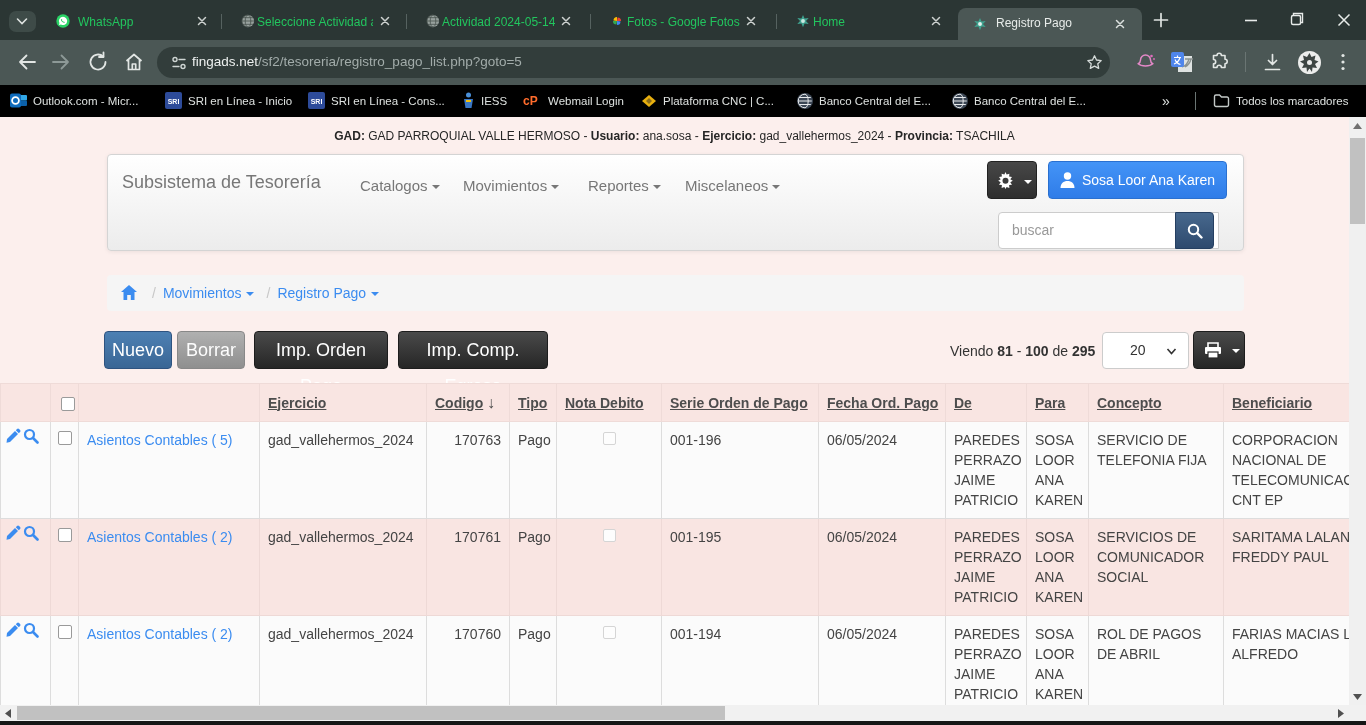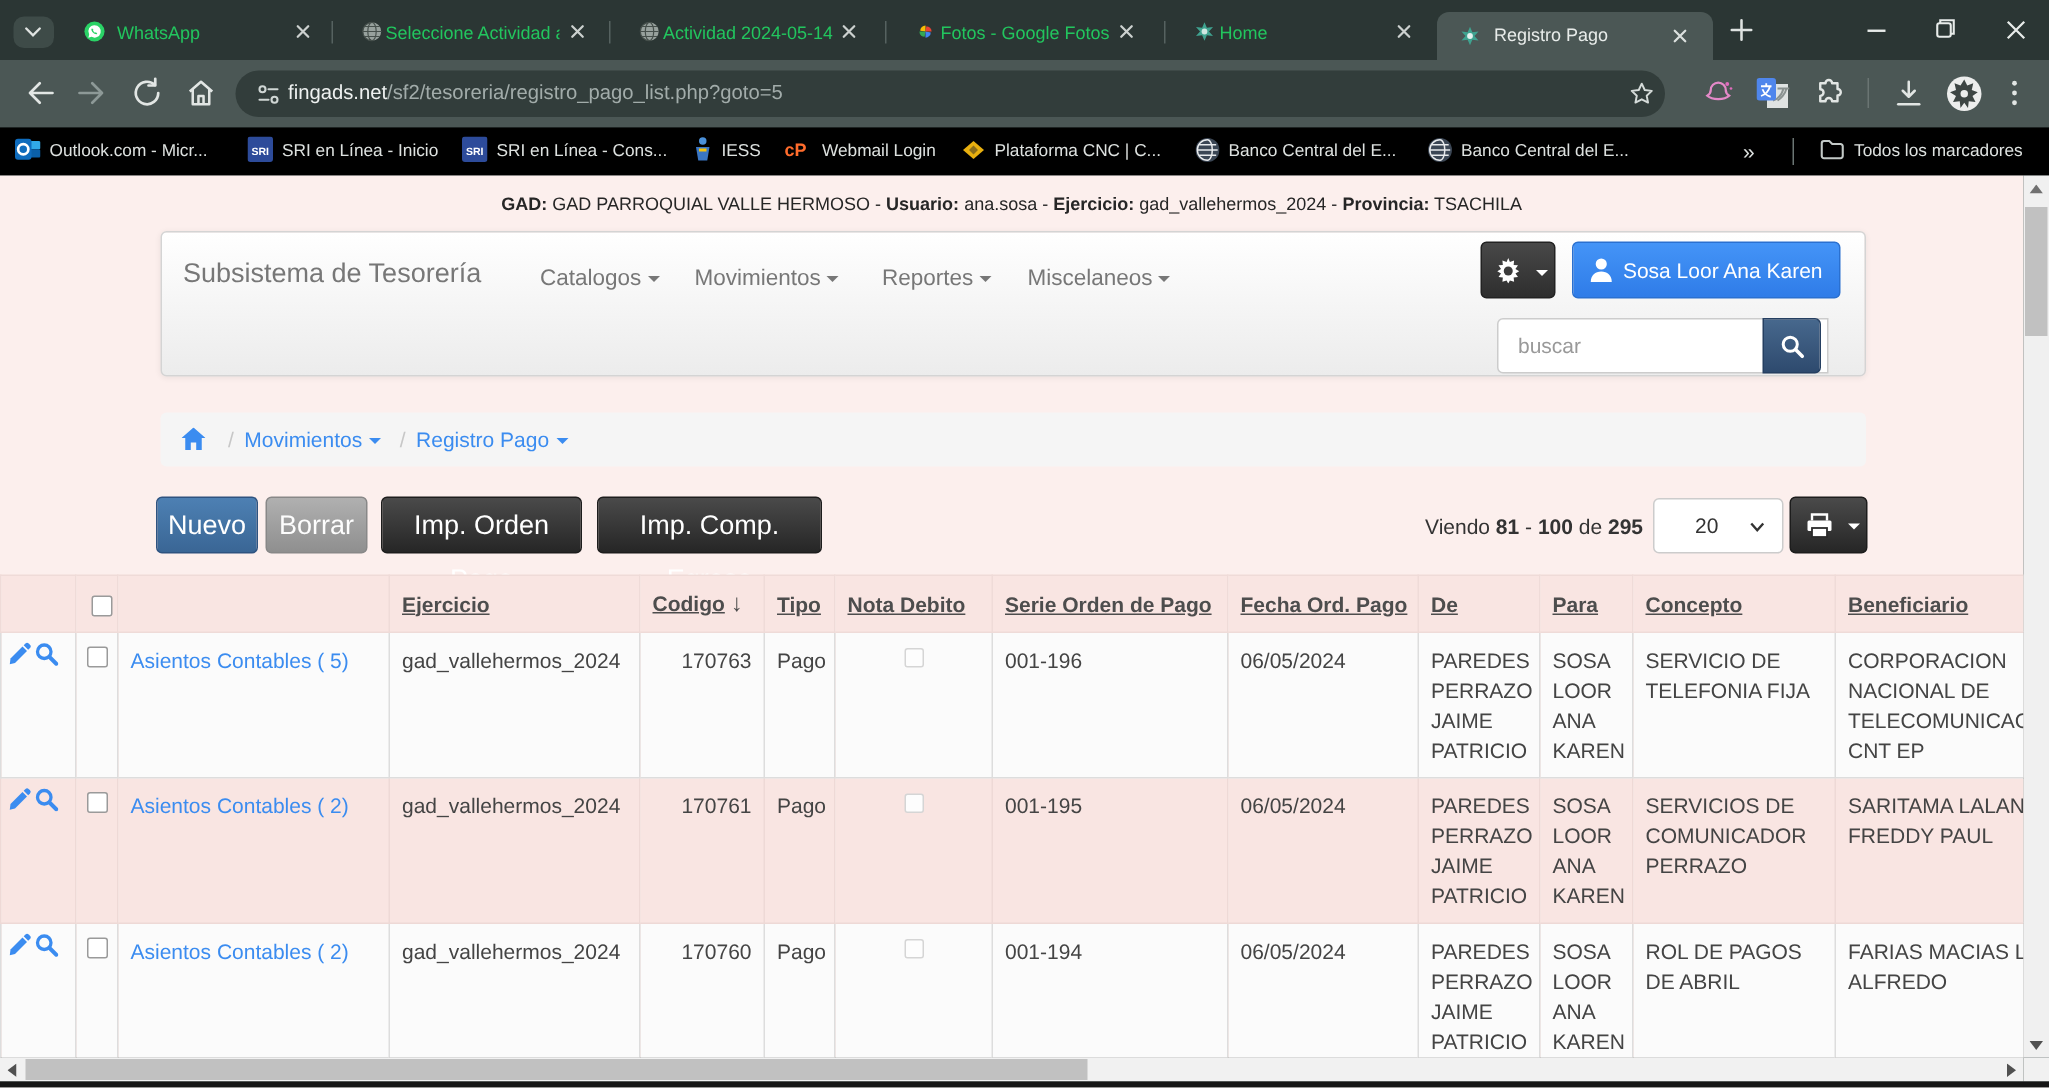--- a/index.html
+++ b/index.html
@@ -388,21 +388,21 @@
         <td style="text-align:center;padding:8px 2px;"><span class="cb"></span></td>
         <td><span class="link">Asientos Contables ( 2)</span></td>
         <td>gad_vallehermos_2024</td>
         <td class="r">170761</td>
         <td>Pago</td>
         <td style="text-align:center;"><span class="cb2"></span></td>
         <td>001-195</td>
         <td>06/05/2024</td>
         <td>PAREDES PERRAZO JAIME PATRICIO</td>
         <td>SOSA LOOR ANA KAREN</td>
-        <td>SERVICIOS DE COMUNICADOR PERRAZO</td>
+        <td>SERVICIOS DE COMUNICADOR SOCIAL</td>
         <td>SARITAMA LALANGUI FREDDY PAUL</td>
       </tr>
       <tr class="odd" style="height:97px;">
         <td style="padding:6px 4px;"><svg width="16" height="16" viewBox="0 0 16 16" style="margin-right:2px;">
                 <path d="M2 11 L10 3 L13 6 L5 14 L1.5 14.8 Z" fill="#3b8cf0"></path>
                 <path d="M10.8 2.2 L12 1 a1.5 1.5 0 0 1 2.1 0 l0.9 0.9 a1.5 1.5 0 0 1 0 2.1 L13.8 5.2 Z" fill="#3b8cf0"></path>
               </svg><svg width="16" height="16" viewBox="0 0 16 16">
                 <circle cx="6.5" cy="6.5" r="4.5" stroke="#3b8cf0" stroke-width="2.2" fill="none"></circle>
                 <path d="M10 10 L14.5 14.5" stroke="#3b8cf0" stroke-width="2.6" stroke-linecap="round"></path>
               </svg></td>

